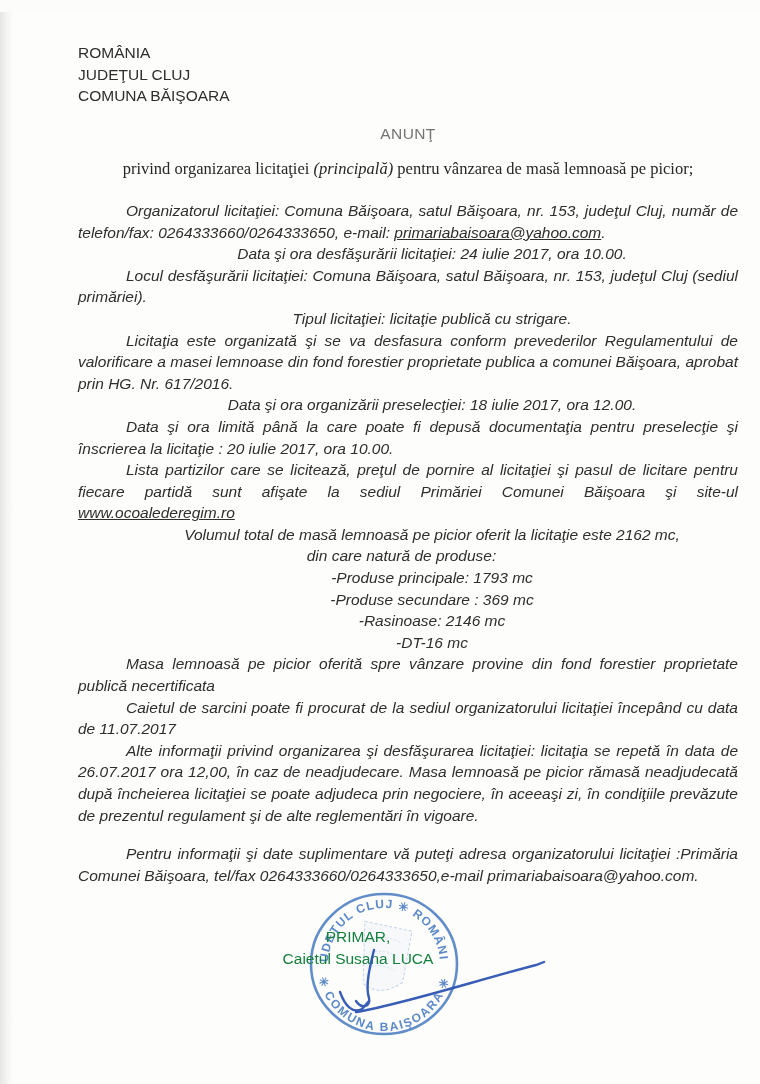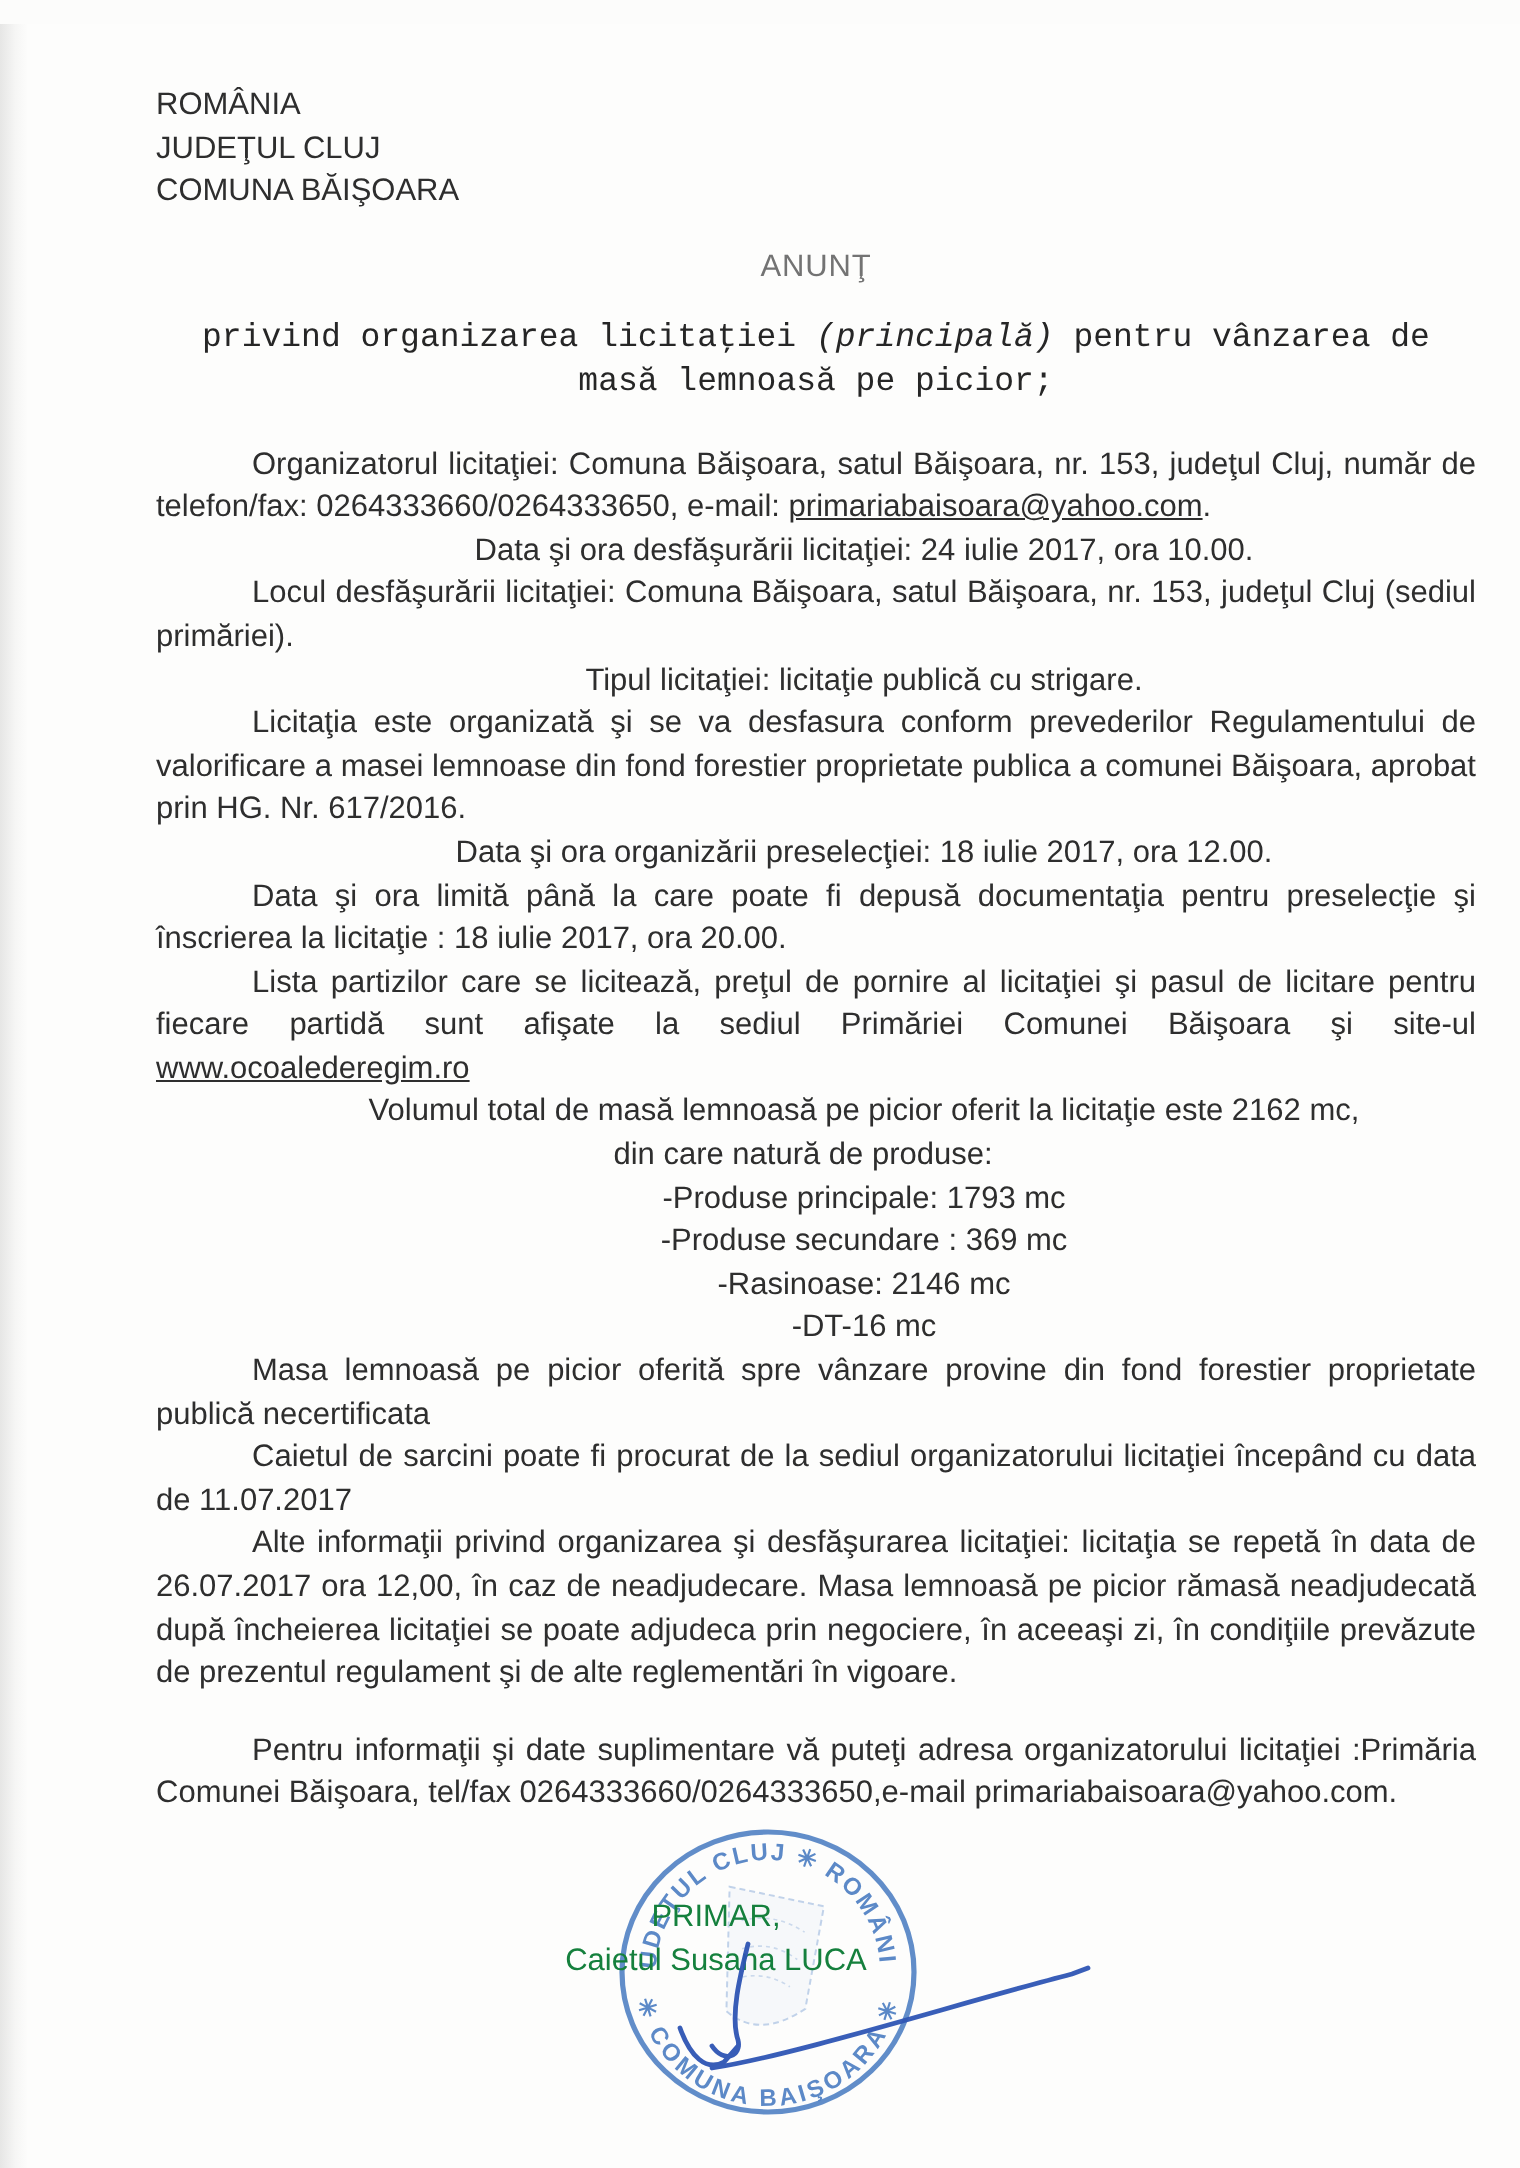--- a/index.html
+++ b/index.html
@@ -26,25 +26,25 @@
     position: absolute; left: 78px; top: 30px; width: 660px;
     font-size: 15.5px; line-height: 21.6px;
     color: #2e2e2e;
   }
   .doc-header div { white-space: nowrap; }
   .doc-title {
     text-align: center; margin-top: 16px; letter-spacing: 0.4px; color: #737373;
   }
   .doc-subject {
     margin-top: 14px; text-align: center;
-    font-family: Liberation Mono, monospace;
+    font-family: Liberation Serif, serif;
     font-size: 16.5px; color: #262626;
   }
   .doc-subject .em { font-style: italic; }
-  .bodytext { margin-top: 20px; }
+  .bodytext { margin-top: 20px; font-style: italic; }
   p.para { margin: 0; text-indent: 48px; text-align: justify; }
   p.nojust { text-align: center; }
   p.pull { text-indent: 0; margin-left: -13px; }
   .u { text-decoration: underline; }
   p.contact { margin-top: 17px; }
   .sig-area { position: relative; margin-top: 14px; height: 238px; }
   .sig-text {
     position: absolute; left: 160px; top: 26px; width: 240px;
     text-align: center; color: #15803d;
   }
@@ -77,21 +77,21 @@
       <p class="para nojust">Data şi ora desfăşurării licitaţiei: 24 iulie 2017, ora 10.00.</p>
 
       <p class="para">Locul desfăşurării licitaţiei: Comuna Băişoara, satul Băişoara, nr. 153, judeţul Cluj (sediul primăriei).</p>
 
       <p class="para nojust">Tipul licitaţiei: licitaţie publică cu strigare.</p>
 
       <p class="para">Licitaţia este organizată  şi se va desfasura conform prevederilor Regulamentului de valorificare a masei lemnoase din fond forestier proprietate publica a comunei Băişoara, aprobat prin HG. Nr. 617/2016.</p>
 
       <p class="para nojust">Data şi ora organizării preselecţiei: 18 iulie 2017, ora 12.00.</p>
 
-      <p class="para">Data şi ora limită până la care poate fi depusă documentaţia pentru preselecţie şi înscrierea la licitaţie : 18 iulie 2017, ora 20.00.</p>
+      <p class="para">Data şi ora limită până la care poate fi depusă documentaţia pentru preselecţie şi înscrierea la licitaţie : 20 iulie 2017, ora 10.00.</p>
 
       <p class="para"><span>Lista partizilor care se licitează, preţul de pornire al licitaţiei şi pasul de licitare pentru fiecare partidă sunt afişate la sediul Primăriei Comunei Băişoara şi site-ul </span><span class="u">www.ocoalederegim.ro</span></p>
 
       <p class="para nojust">Volumul total de masă lemnoasă pe picior oferit la licitaţie este 2162 mc,</p>
 
       <p class="para nojust pull">din care natură de produse:</p>
 
       <p class="para nojust">-Produse principale: 1793 mc</p>
       <p class="para nojust">-Produse secundare : 369 mc</p>
       <p class="para nojust">-Rasinoase: 2146 mc</p>

